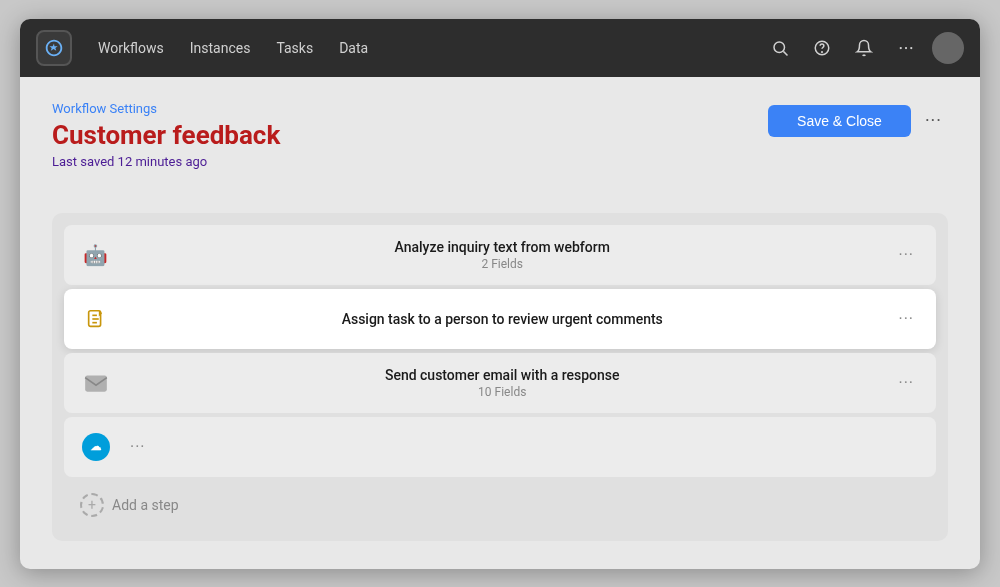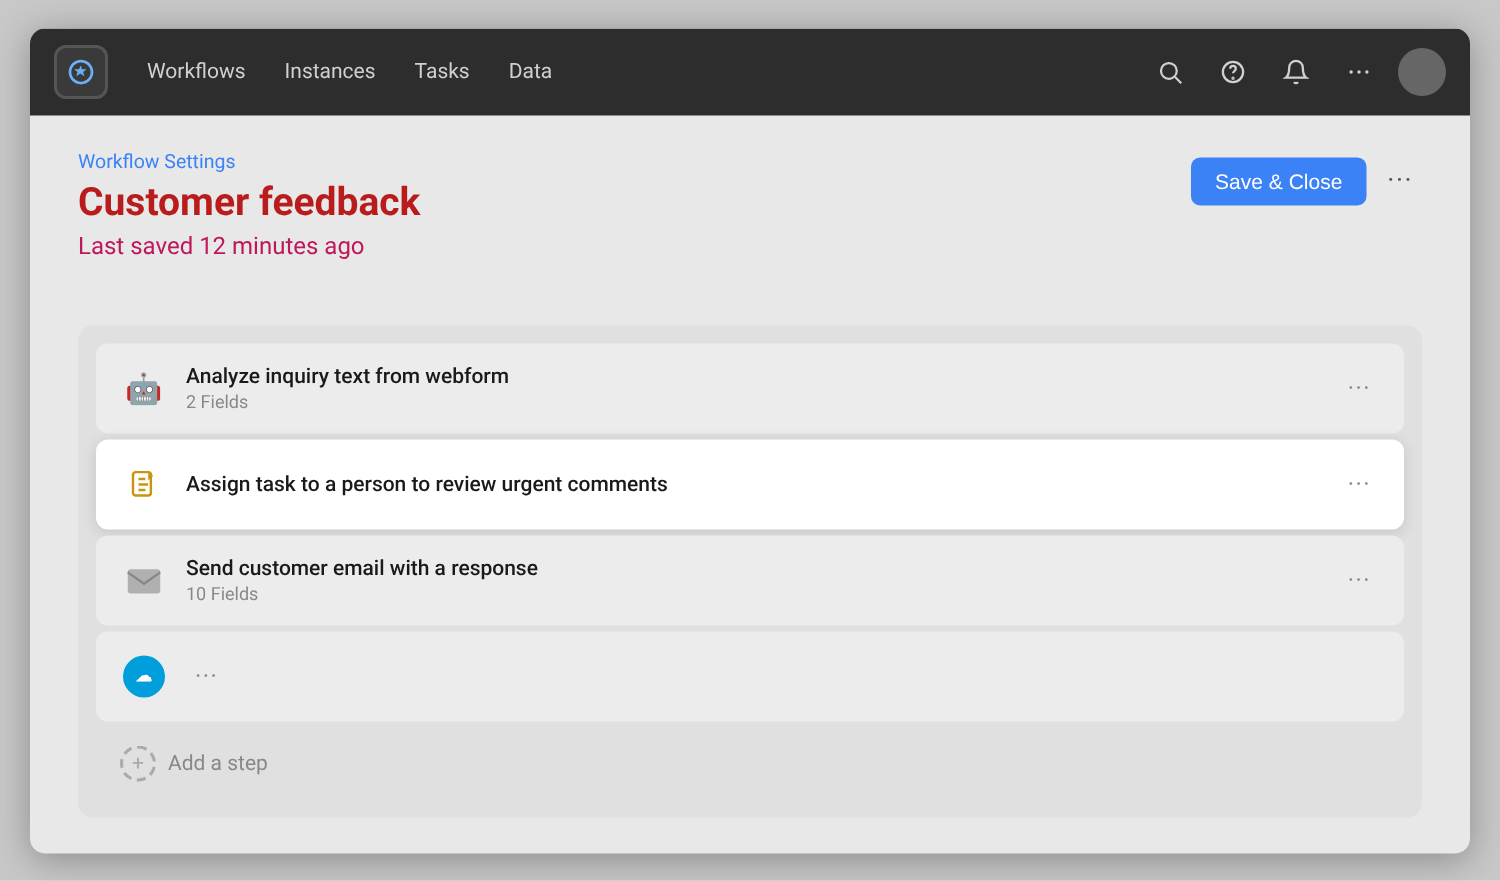--- a/index.html
+++ b/index.html
@@ -99,43 +99,43 @@
       margin-bottom: 4px;
       cursor: pointer;
     }
     .page-title {
       font-size: 26px;
       font-weight: 700;
       color: #b91c1c;
       margin-bottom: 4px;
     }
     .last-saved {
-      font-size: 16px;
-      color: #be185d;
+      font-size: 13px;
+      color: #4c1d95;
       margin-bottom: 24px;
     }
     .header-row {
       display: flex;
       align-items: flex-start;
       justify-content: space-between;
       margin-bottom: 20px;
     }
     .header-left {}
     .header-right {
       display: flex;
       align-items: center;
       gap: 8px;
       margin-top: 4px;
     }
     .save-close-btn {
       background: #3b82f6;
       color: #fff;
       border: none;
       border-radius: 6px;
-      padding: 8px 16px;
+      padding: 8px 29px;
       font-size: 14px;
       font-weight: 500;
       cursor: pointer;
       white-space: nowrap;
     }
     .more-btn {
       color: #555;
       font-size: 18px;
       cursor: pointer;
       padding: 4px 6px;
@@ -176,20 +176,21 @@
     .step-icon.task-icon {
       font-size: 18px;
       color: #e8a800;
     }
     .step-icon.email-icon {
       font-size: 16px;
       color: #888;
     }
     .step-info {
       flex: 1;
+      text-align: center;
     }
     .step-title {
       font-size: 14px;
       font-weight: 500;
       color: #1a1a1a;
     }
     .step-subtitle {
       font-size: 12px;
       color: #888;
       margin-top: 2px;

